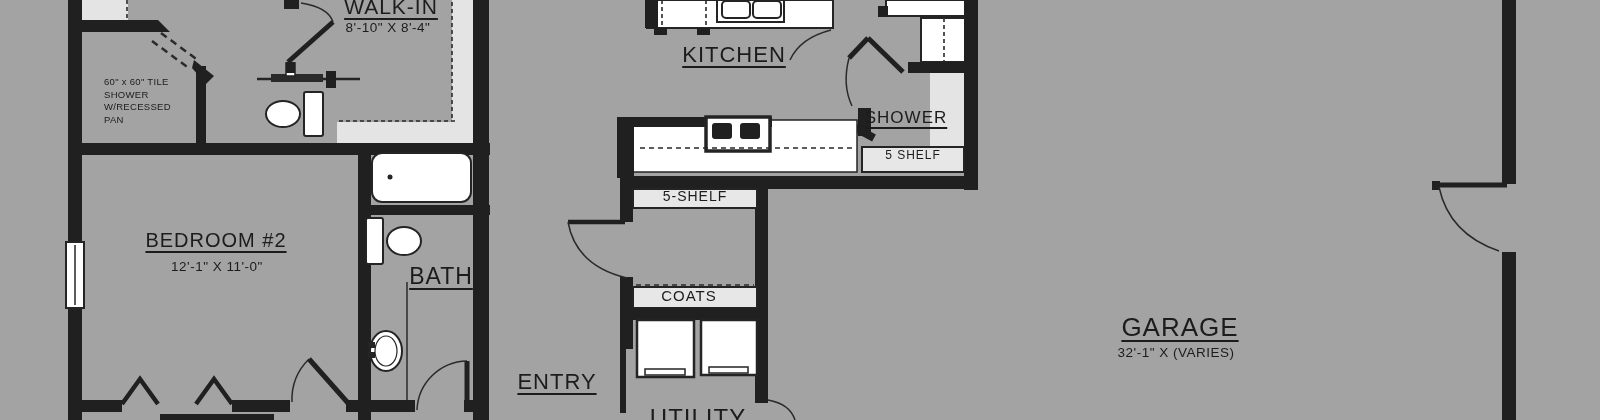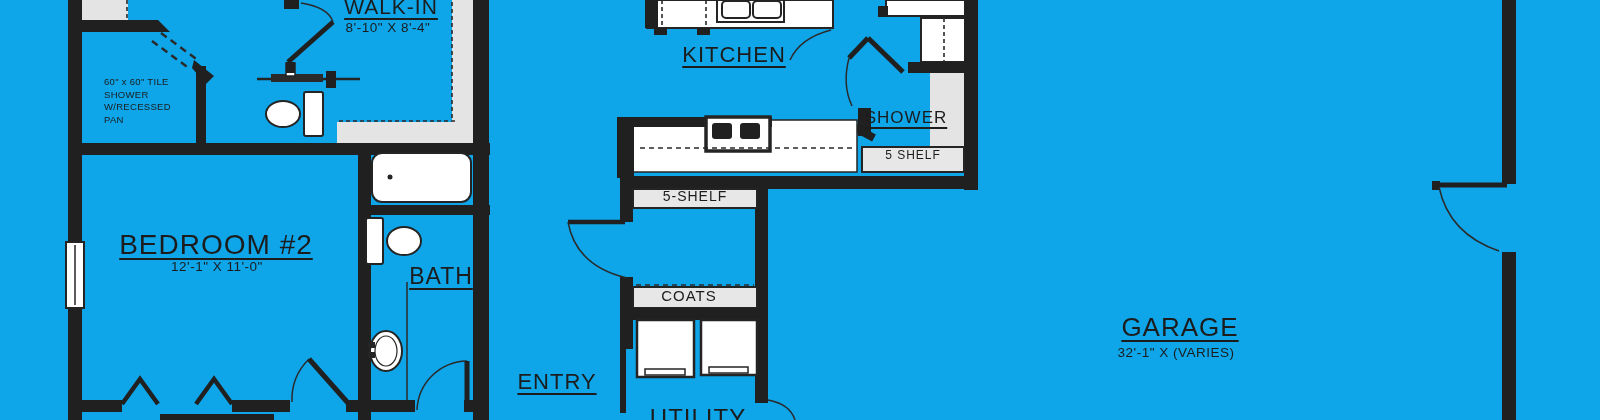--- a/index.html
+++ b/index.html
@@ -1,19 +1,19 @@
 <!DOCTYPE html>
 <html><head>
 <meta charset="utf-8">
 <style>
   html,body{margin:0;padding:0;background:#ffffff;}
   #plan{
     position:relative;
     width:1600px;height:420px;
-    background:#0ea5e9;
+    background:#a3a3a3;
     overflow:hidden;
     font-family:"Liberation Sans", sans-serif;
     color:#1c1c1c;
   }
   #plan svg{position:absolute;left:0;top:0;}
   .lbl{
     position:absolute;
     transform:translateX(-50%);
     white-space:nowrap;
     color:#1c1c1c;
@@ -230,21 +230,21 @@
   <div class="lbl dims" style="left:388px;top:21px;font-size:13.5px;">8'-10" X 8'-4"</div>
 
   <div class="lbl room" style="left:734px;top:43px;font-size:22px;">KITCHEN</div>
 
   <div class="lbl room" style="left:906px;top:109px;font-size:17px;">SHOWER</div>
   <div class="lbl" style="left:913px;top:149px;font-size:12px;">5 SHELF</div>
 
   <div class="lbl" style="left:695px;top:189px;font-size:14px;">5-SHELF</div>
   <div class="lbl" style="left:689px;top:288px;font-size:15px;">COATS</div>
 
-  <div class="lbl room" style="left:216px;top:230px;font-size:28px;">BEDROOM #2</div>
+  <div class="lbl room" style="left:216px;top:230px;font-size:20px;">BEDROOM #2</div>
   <div class="lbl dims" style="left:217px;top:260px;font-size:13.5px;">12'-1" X 11'-0"</div>
 
   <div class="lbl room" style="left:441px;top:264px;font-size:23px;">BATH</div>
 
   <div class="lbl room" style="left:557px;top:370px;font-size:22px;">ENTRY</div>
   <div class="lbl room" style="left:698px;top:405px;font-size:24px;">UTILITY</div>
 
   <div class="lbl room" style="left:1180px;top:314px;font-size:26px;">GARAGE</div>
   <div class="lbl dims" style="left:1176px;top:346px;font-size:13.5px;">32'-1" X (VARIES)</div>
 

